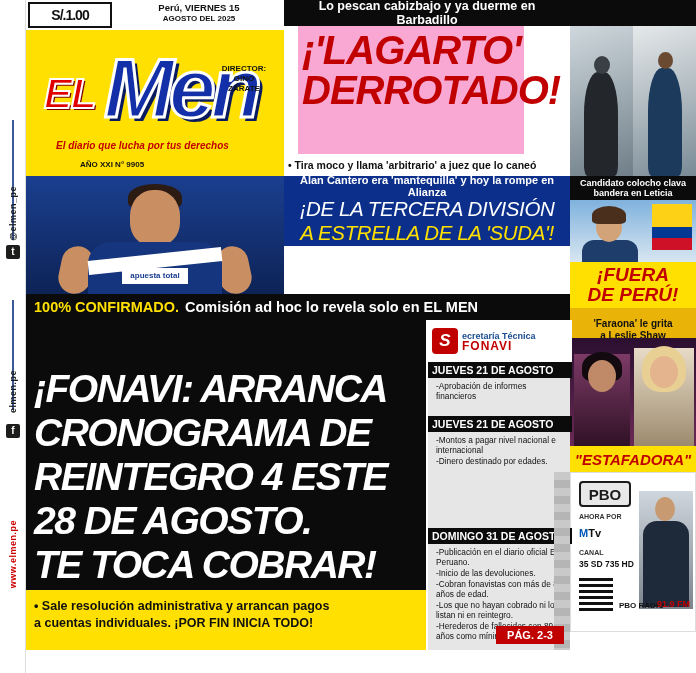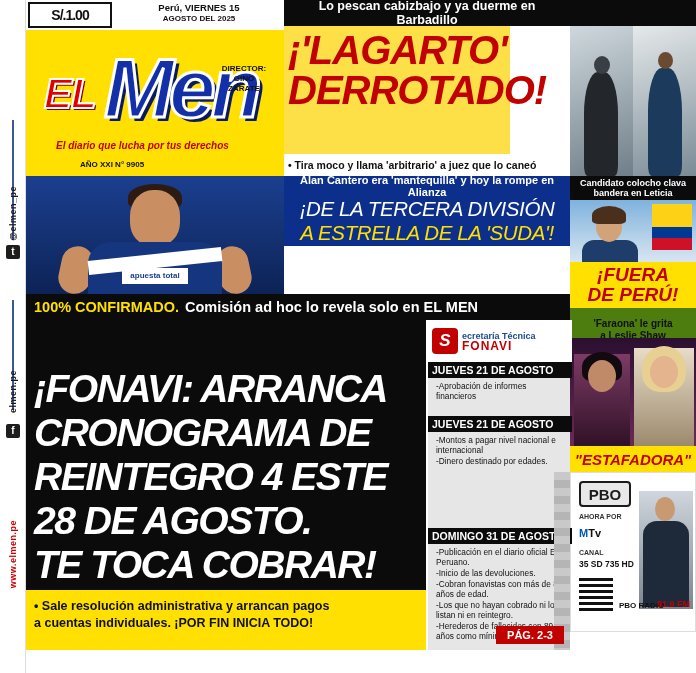--- a/index.html
+++ b/index.html
@@ -99,22 +99,22 @@
     background: #0b0b0b; color: #fff;
     font-size: 12.5px; font-weight: bold;
     display: flex; align-items: center; justify-content: center; text-align: center;
     padding: 0 4px;
   }
   .lag-kicker2 {
     position: absolute; left: 544px; top: 0; width: 126px; height: 26px;
     background: #0b0b0b;
   }
   .lag-body {
-    position: absolute; left: 258px; top: 26px; width: 226px; height: 128px;
-    background: #fde047;
+    position: absolute; left: 272px; top: 26px; width: 226px; height: 128px;
+    background: #f9a8d4;
   }
   .lag-title {
     position: absolute; left: 4px; top: 4px; width: 278px;
     font-size: 40px; font-weight: bold; color: #c10000; line-height: 40px;
     letter-spacing: -1px; font-style: italic;
   }
   .lag-sub {
     position: absolute; left: 258px; top: 154px; width: 286px; height: 22px;
     background: #ffffff; color: #111;
     font-size: 10.5px; font-weight: bold;
@@ -186,21 +186,21 @@
   .colo-body { position: absolute; left: 12px; top: 40px; width: 56px; height: 24px; background: #1f3d6b; border-radius: 12px 12px 0 0; }
   .rc-fuera {
     position: absolute; left: 544px; top: 262px; width: 126px; height: 46px;
     background: #ffe000; color: #c10000;
     font-size: 19px; font-weight: bold; font-style: italic;
     display: flex; flex-direction: column; align-items: center; justify-content: center;
     line-height: 20px; text-align: center;
   }
   .rc-faraona {
     position: absolute; left: 544px; top: 308px; width: 126px; height: 44px;
-    background: #4d7c0f; color: #111;
+    background: #eab308; color: #111;
     font-size: 10px; font-weight: bold; text-align: center;
     display: flex; align-items: center; justify-content: center; line-height: 12px; padding: 0 3px;
   }
   .rc-fara-photo {
     position: absolute; left: 544px; top: 338px; width: 126px; height: 108px;
     background: linear-gradient(180deg,#2b0f30,#6b2a55); overflow: hidden;
   }
   .fara-a { position: absolute; left: 4px; top: 16px; width: 56px; height: 92px; background: linear-gradient(180deg,#7c3b66,#301126); }
   .fara-ah { position: absolute; left: 18px; top: 22px; width: 28px; height: 32px; background: #c08a68; border-radius: 50%; }
   .fara-ahair { position: absolute; left: 12px; top: 14px; width: 40px; height: 30px; background: #120a0e; border-radius: 50% 50% 30% 30%; }

